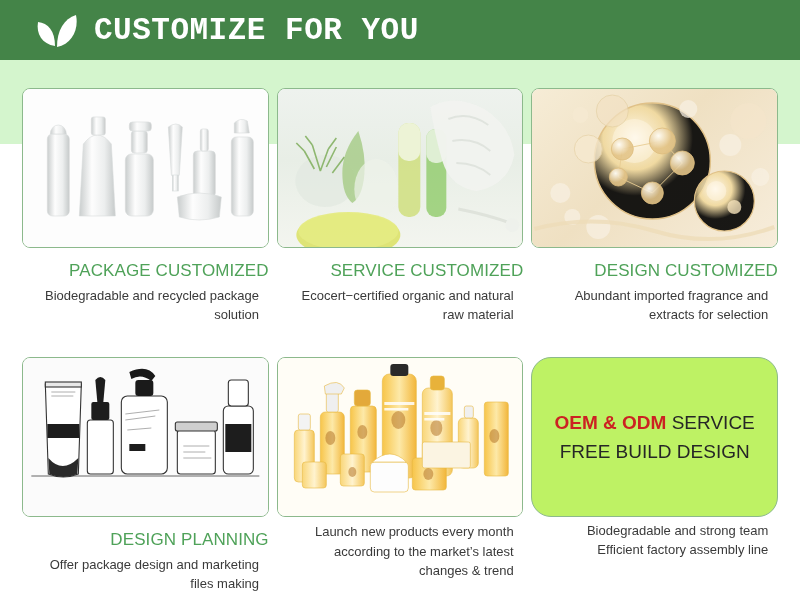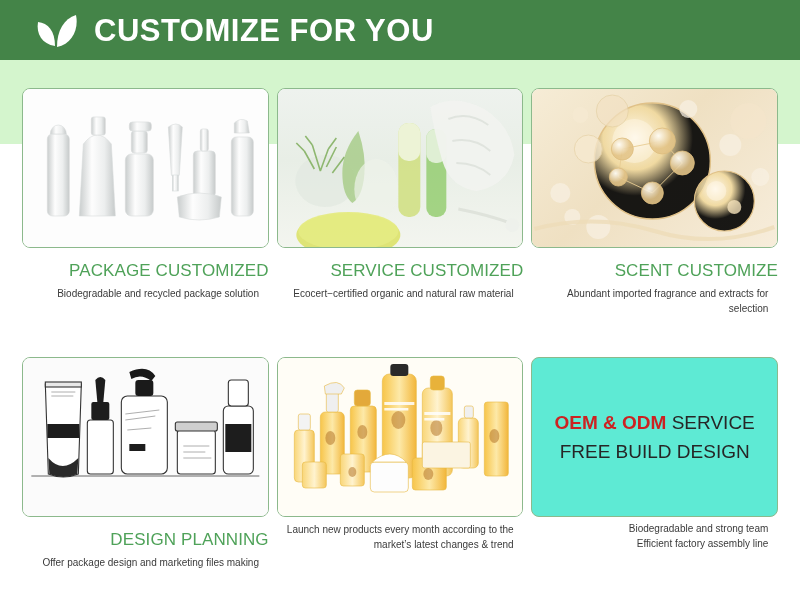--- a/index.html
+++ b/index.html
@@ -5,21 +5,21 @@
   html,body{margin:0;padding:0;}
   body{
     width:800px;height:600px;overflow:hidden;
     background:#ffffff;
     font-family:"Liberation Sans", sans-serif;
     position:relative;
   }
   
   .header-band{
     position:absolute;left:0;top:0;width:800px;height:60px;
-    background:#448448;display:flex;align-items:center;
+    background:#448448;display:flex;align-items:center;font-family:Liberation Mono, monospace;
   }
   .leaf-icon{margin-left:34px;width:44px;height:40px;display:block;}
   .header-title{
     color:#ffffff;font-size:31px;font-weight:bold;letter-spacing:0.5px;
     margin-left:16px;line-height:1;white-space:nowrap;
   }
   
   .green-band{
     position:absolute;left:0;top:60px;width:800px;height:84px;
     background:#d4f5cd;
@@ -35,27 +35,27 @@
   .card-media{
     height:158px;border:1px solid #8cb98c;border-radius:8px;
     overflow:hidden;background:#fff;position:relative;
     margin-top:28px;
   }
   .card-title{
     color:#4fa259;font-size:17px;font-weight:normal;
     margin:13px 0 0 5px;letter-spacing:0.1px;line-height:1.15;
   }
   .card-desc{
-    color:#3a3a3a;font-size:10px;line-height:1.5;
+    color:#3a3a3a;font-size:13px;line-height:1.5;
     margin:5px 0 0 5px;max-width:232px;
   }
   .row2 .card-media{margin-top:22px;}
   
   .promo{
-    height:158px;border:1px solid #8cb98c;border-radius:8px;background:#5eead4;
+    height:158px;border:1px solid #8cb98c;border-radius:20px;background:#bef264;
     display:flex;flex-direction:column;align-items:center;justify-content:center;
     margin-top:22px;
   }
   .promo-l1{font-size:19px;color:#262626;white-space:nowrap;margin-bottom:7px;}
   .promo-l1 .red{color:#cc2222;font-weight:bold;}
   .promo-l2{font-size:19px;color:#262626;white-space:nowrap;}
   
   .art{position:absolute;inset:0;}
   
   .scene-a{background:#fdfdfd;}
@@ -187,21 +187,21 @@
               <circle cx="38" cy="128" r="8"></circle>
             <circle cx="64" cy="138" r="12"></circle>
               <circle cx="154" cy="20" r="9"></circle>
             <circle cx="196" cy="56" r="11"></circle>
               <circle cx="226" cy="88" r="9"></circle>
           </g>
           <path d="M0 140 q60 -16 120 2 q60 18 120 -4" stroke="#eddcb8" stroke-width="4" fill="none" opacity="0.8"></path>
         </svg>
       </div>
     </div>
-    <div class="card-title">SCENT CUSTOMIZE</div>
+    <div class="card-title">DESIGN CUSTOMIZED</div>
     <div class="card-desc">Abundant imported fragrance and extracts for selection</div>
   </div>
 </div>
 
 <div class="grid row2" style="top:335px;">
 
   <div class="card">
     <div class="card-media">
       <div class="art scene-d">
         <svg viewBox="0 0 240 158" style="width:100%;height:100%">

